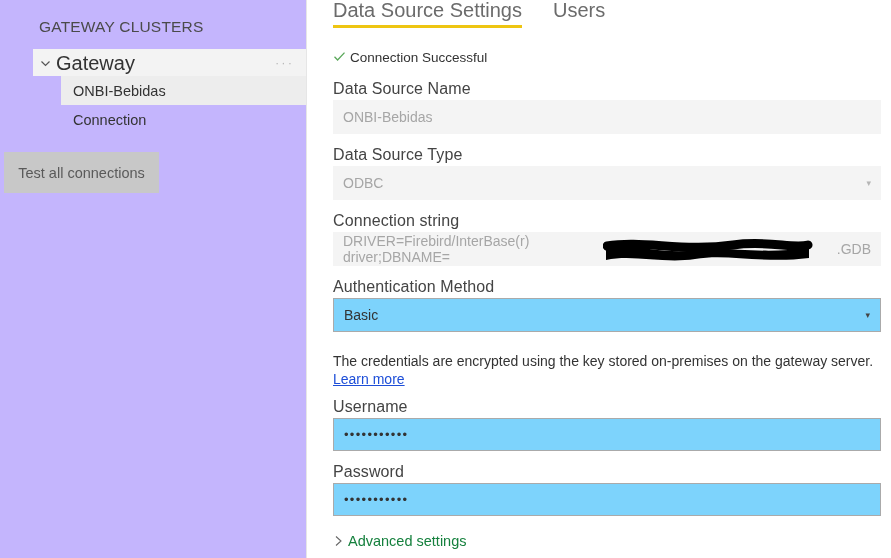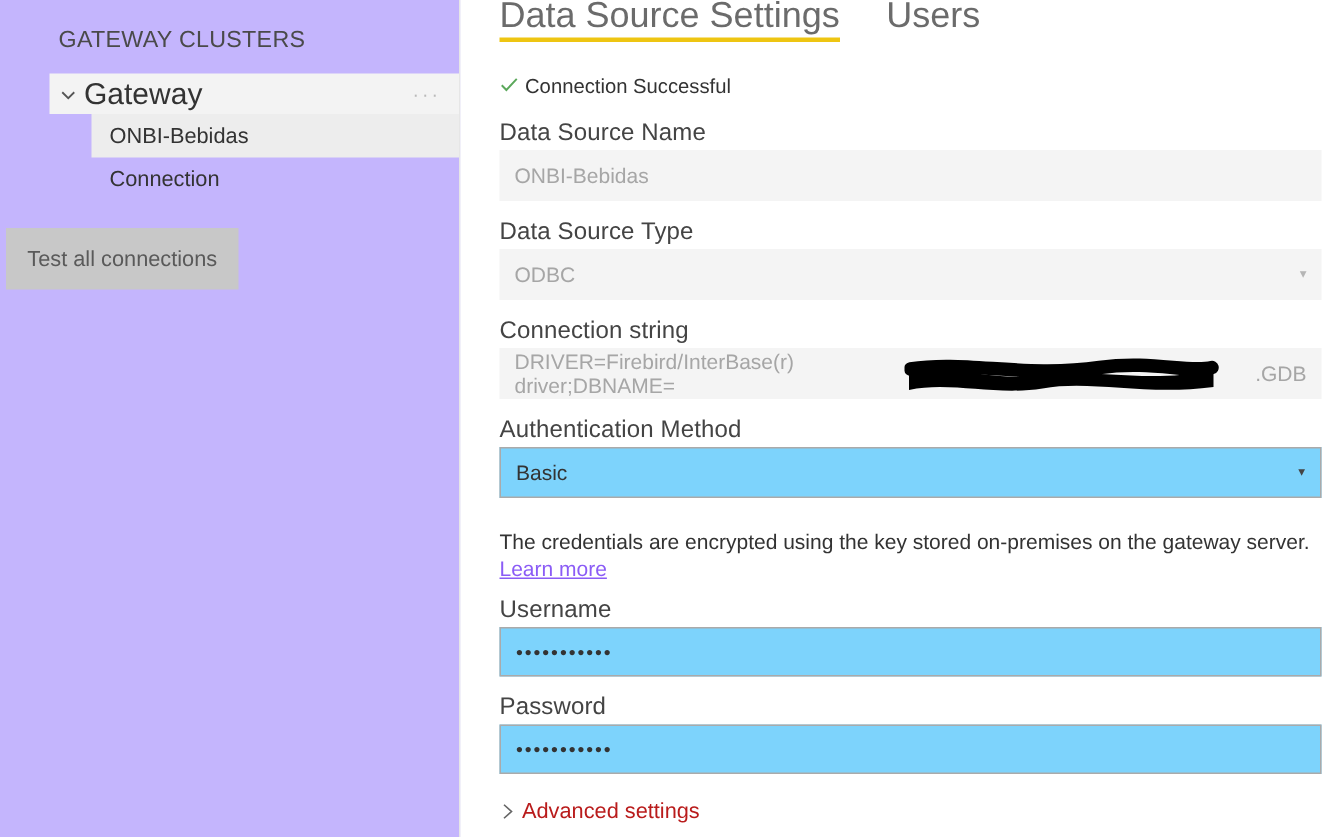--- a/index.html
+++ b/index.html
@@ -114,21 +114,21 @@
     box-sizing: border-box;
   }
   .tabs {
     display: flex;
     align-items: flex-start;
     padding-left: 26px;
     height: 30px;
     position: relative;
   }
   .tab {
-    font-size: 24px;
+    font-size: 20px;
     color: #6b6b6b;
     font-weight: 400;
     padding: 0 0 7px 0;
     margin-right: 31px;
     line-height: 21px;
     position: relative;
     white-space: nowrap;
     cursor: default;
   }
   .tab.active {
@@ -219,28 +219,28 @@
   }
 
   .credential-note {
     margin: 20px 0 0 26px;
     font-size: 14px;
     color: #333333;
     line-height: 18px;
     width: 556px;
   }
   .learn-more {
-    color: #8b5cf6;
+    color: #1d4ed8;
     text-decoration: underline;
   }
 
   .advanced {
     margin: 16px 0 0 26px;
     font-size: 14.5px;
-    color: #b91c1c;
+    color: #15803d;
     display: flex;
     align-items: center;
     line-height: 18px;
     cursor: default;
   }
   .chev-right {
     width: 11px;
     height: 12px;
     margin-right: 4px;
     flex: 0 0 11px;

